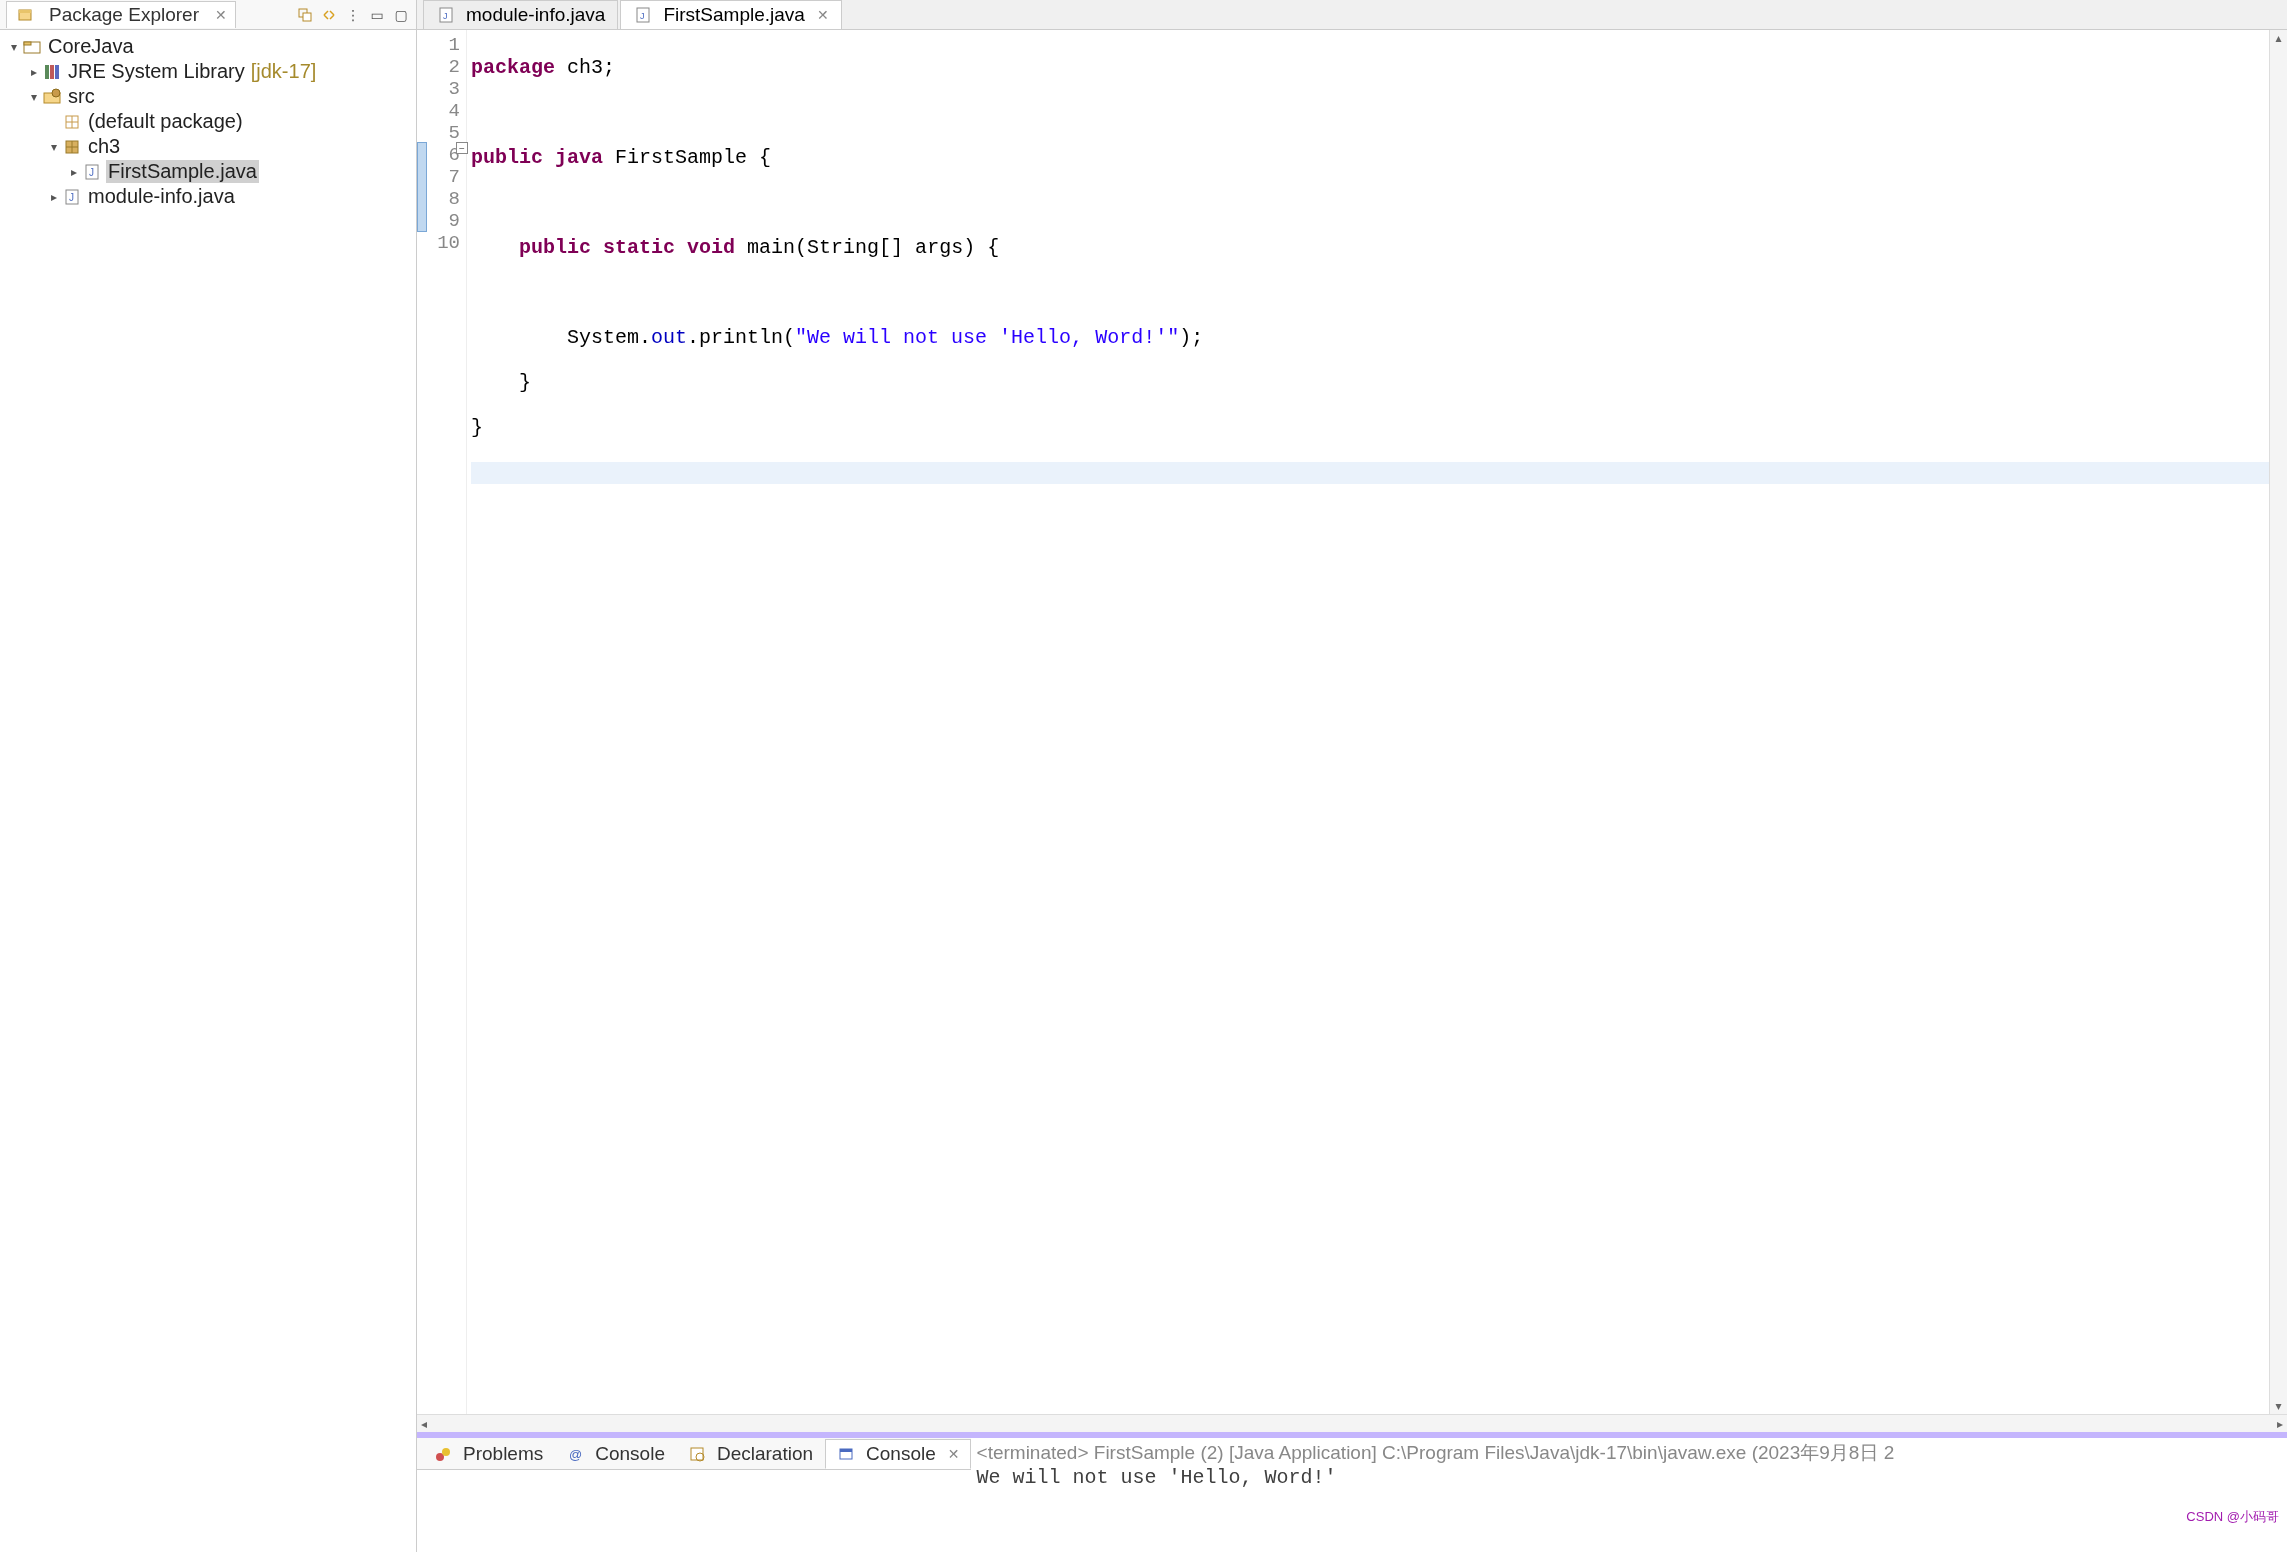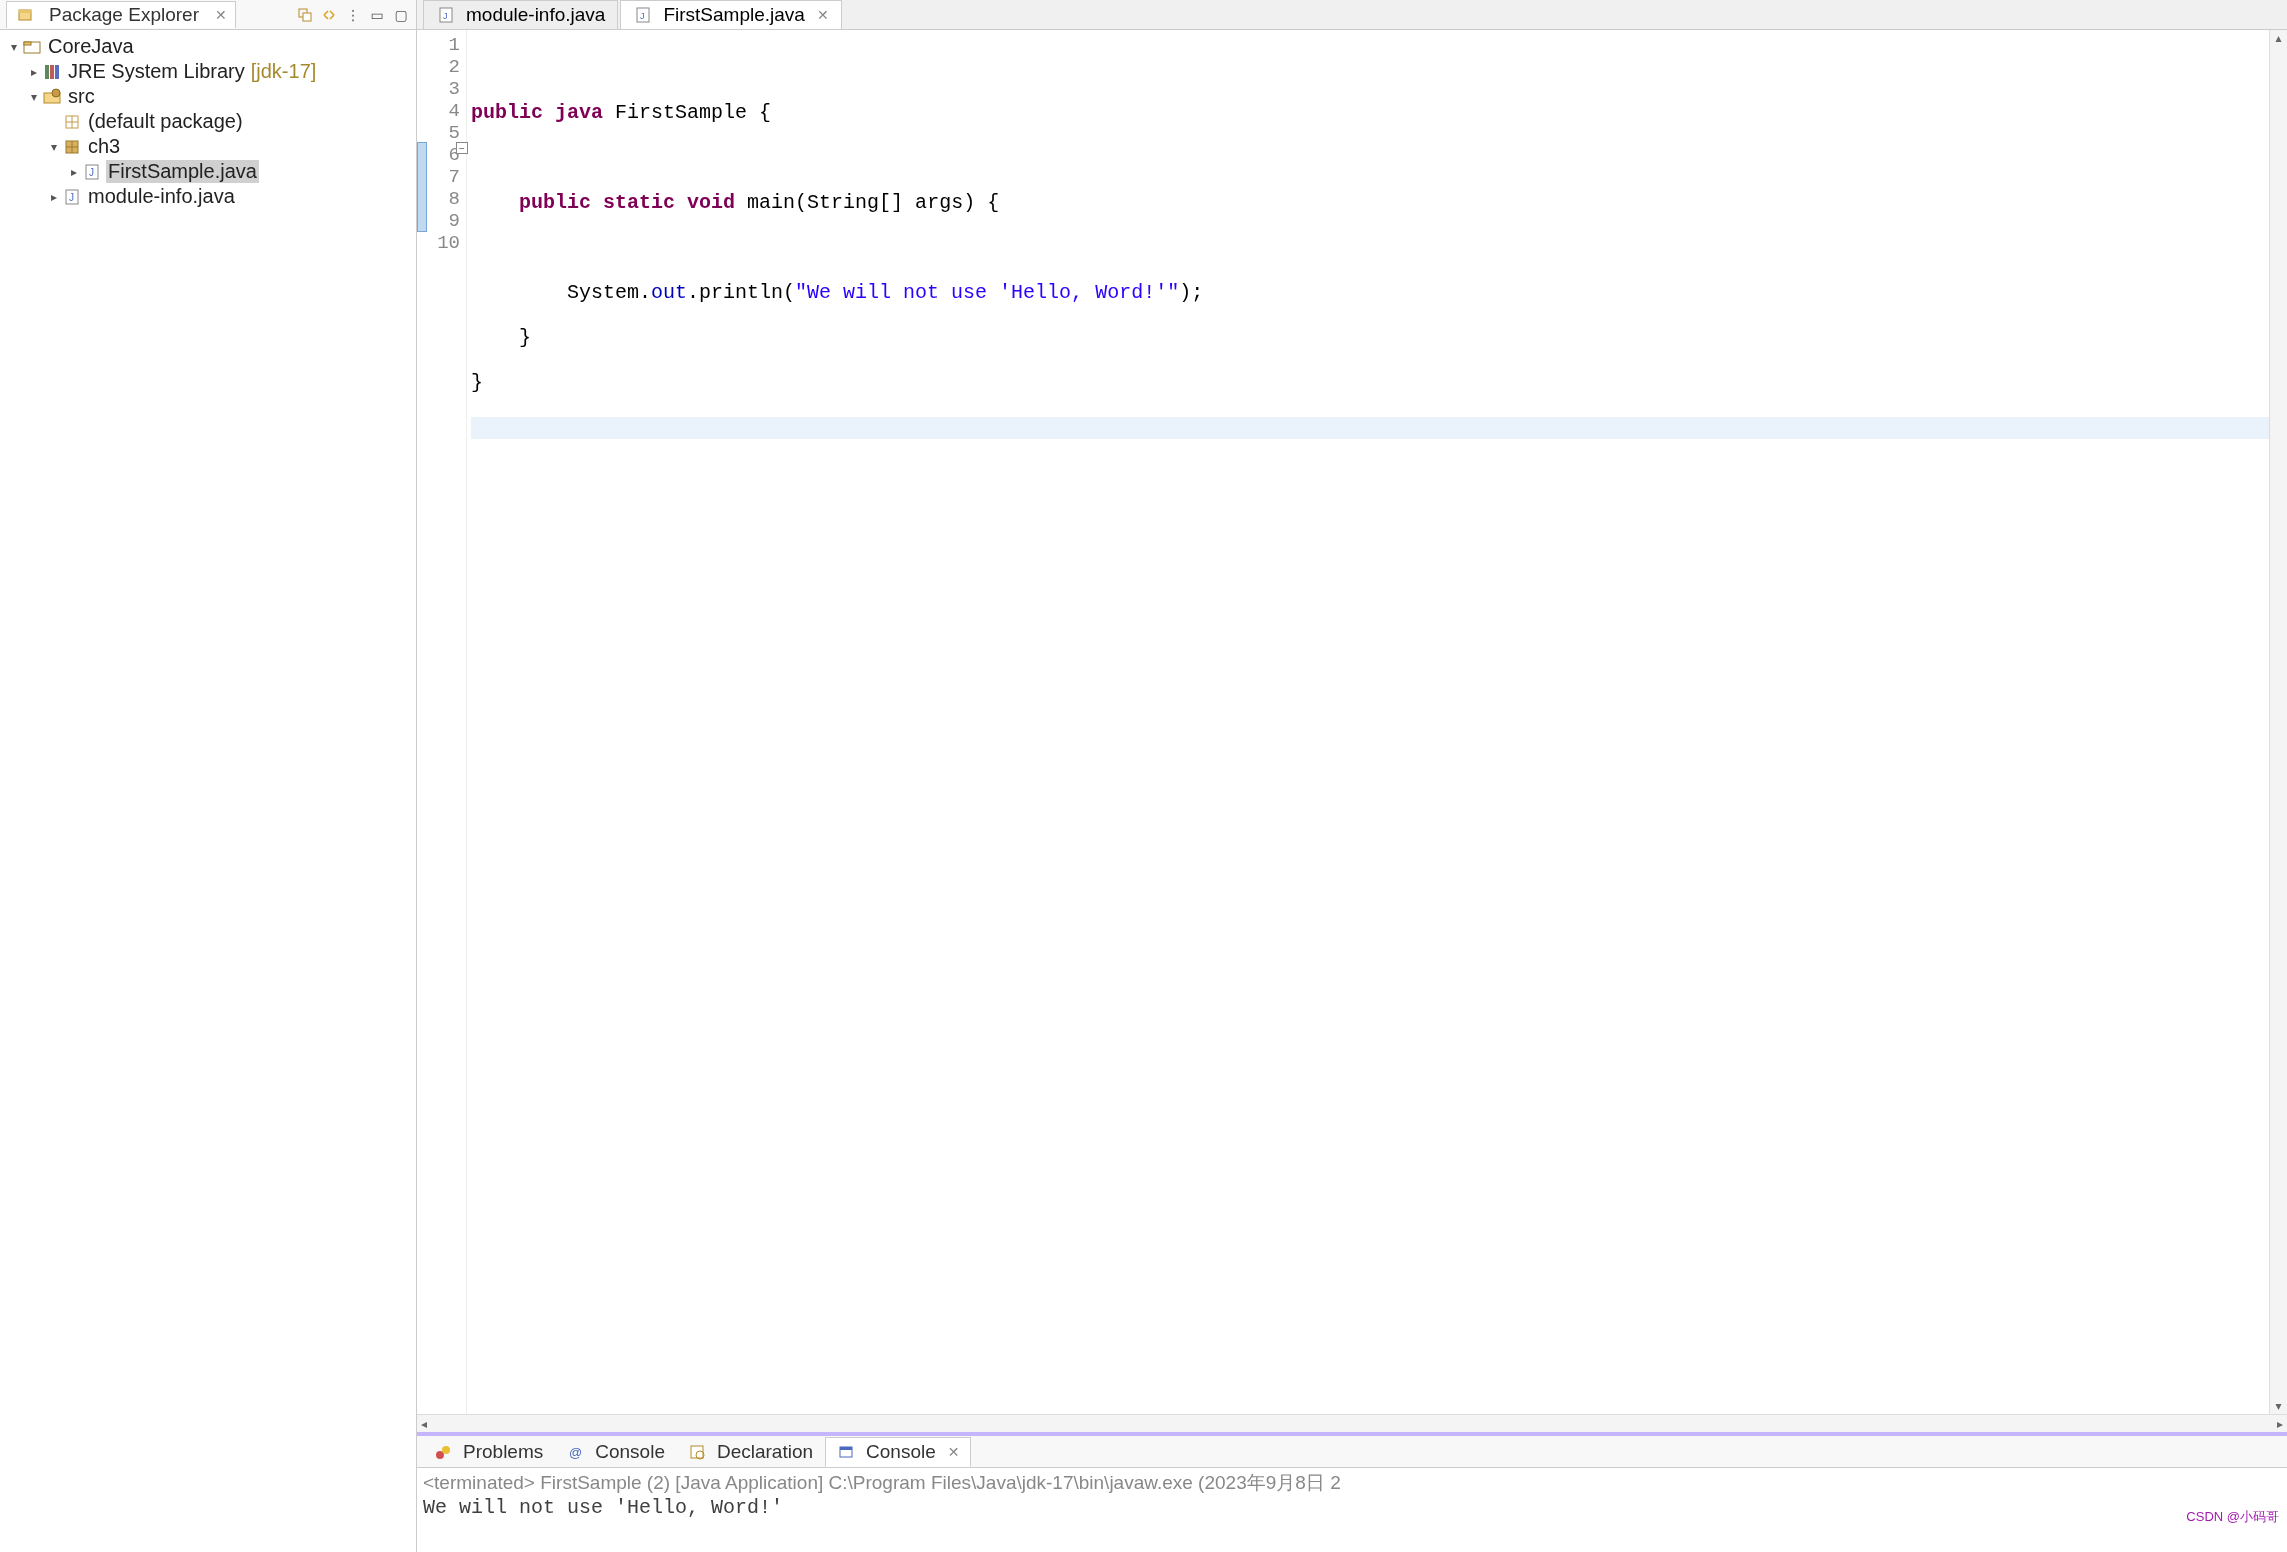--- a/index.html
+++ b/index.html
@@ -53,21 +53,21 @@
   .str { color:#2a00ff; }
   .fld { color:#0000c0; }
   
   .vscroll { width:18px; background:#f4f4f4; border-left:1px solid #ddd; position:relative; }
   .vscroll .up { position:absolute; top:0; left:0; right:0; height:16px; display:flex; align-items:center; justify-content:center; color:#666; font-size:12px;}
   .vscroll .dn { position:absolute; bottom:0; left:0; right:0; height:16px; display:flex; align-items:center; justify-content:center; color:#666; font-size:12px;}
   
   .hscroll { height:18px; background:#f4f4f4; border-top:1px solid #ddd; display:flex; align-items:center; justify-content:space-between; padding:0 4px; color:#666; font-size:12px;}
   
   
-  .bottom-panel { border-top:4px solid #c4b5fd; height:120px; display:flex; flex-direction:column; }
+  .bottom-panel { border-top:6px solid #c4b5fd; height:120px; display:flex; flex-direction:row; }
   .bottom-tabs { display:flex; align-items:center; background:#f8f8f8; border-bottom:1px solid #ccc; height:32px; padding-left:6px; gap:2px;}
   .bottom-tab { display:flex; align-items:center; gap:6px; padding:3px 10px; font-size:19px; color:#333;}
   .bottom-tab.active { background:#fff; border:1px solid #ccc; border-bottom:1px solid #fff; }
   .bottom-content { flex:1; overflow:auto; padding:2px 6px; font-size:19px; }
   .console-status { color:#888; }
   .console-out { font-family: Consolas, "Courier New", monospace; font-size:20px; color:#404040; }
   
   .watermark { position:absolute; right:8px; bottom:26px; color:#a21caf; font-size:13px; }
   
   
@@ -228,20 +228,21 @@
           <div>6</div>
           <div>7</div>
           <div>8</div>
           <div>9</div>
           <div>10</div>
         </div>
         <div class="fold-minus">−</div>
       </div>
 
       <div class="code-area">
+<div class="code-line"><span class="kw">package</span><span> ch3;</span></div>
 <div class="code-line"></div>
 <div class="code-line"><span class="kw">public</span> <span class="kw">java</span><span> FirstSample {</span></div>
 <div class="code-line"></div>
 <div class="code-line">    <span class="kw">public</span> <span class="kw">static</span> <span class="kw">void</span><span> main(String[] args) {</span></div>
 <div class="code-line"></div>
 <div class="code-line"><span>        System.</span><span class="fld">out</span><span>.println(</span><span class="str">"We will not use 'Hello, Word!'"</span><span>);</span></div>
 <div class="code-line"><span>    }</span></div>
 <div class="code-line"><span>}</span></div>
 <div class="code-line current"></div>
       </div>

